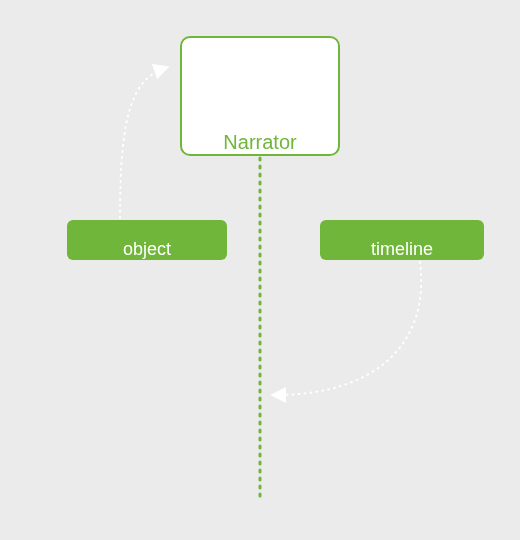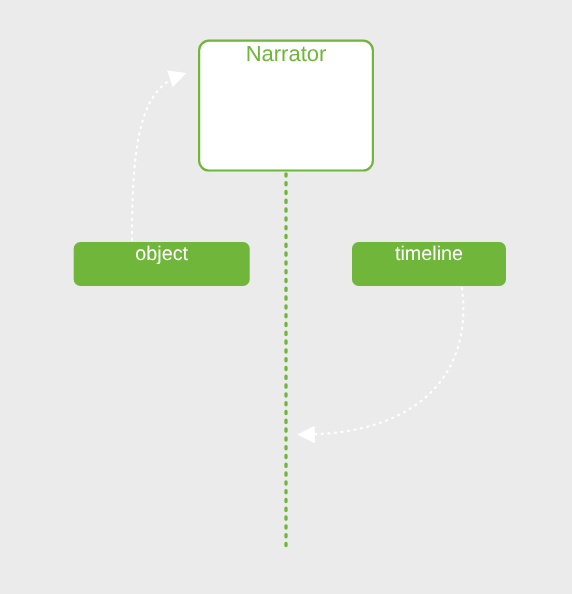--- a/index.html
+++ b/index.html
@@ -20,21 +20,21 @@
     position: absolute;
     left: 0; top: 0;
     width: 520px;
     height: 540px;
     pointer-events: none;
   }
   .node {
     position: absolute;
     box-sizing: border-box;
     display: flex;
-    align-items: flex-start;
+    align-items: flex-end;
     justify-content: center;
     font-size: 18px;
   }
   .node-narrator {
     left: 180px;
     top: 36px;
     width: 160px;
     height: 120px;
     background: #ffffff;
     border: 2px solid #70b63a;
@@ -48,21 +48,21 @@
     width: 160px;
     height: 40px;
     background: #70b63a;
     border-radius: 6px;
     color: #ffffff;
     margin-left: 27px;
   }
   .node-timeline {
     left: 320px;
     top: 220px;
-    width: 140px;
+    width: 164px;
     height: 40px;
     background: #70b63a;
     border-radius: 6px;
     color: #ffffff;
   }
 </style>
 </head>
 <body>
 
 <div class="stage">

